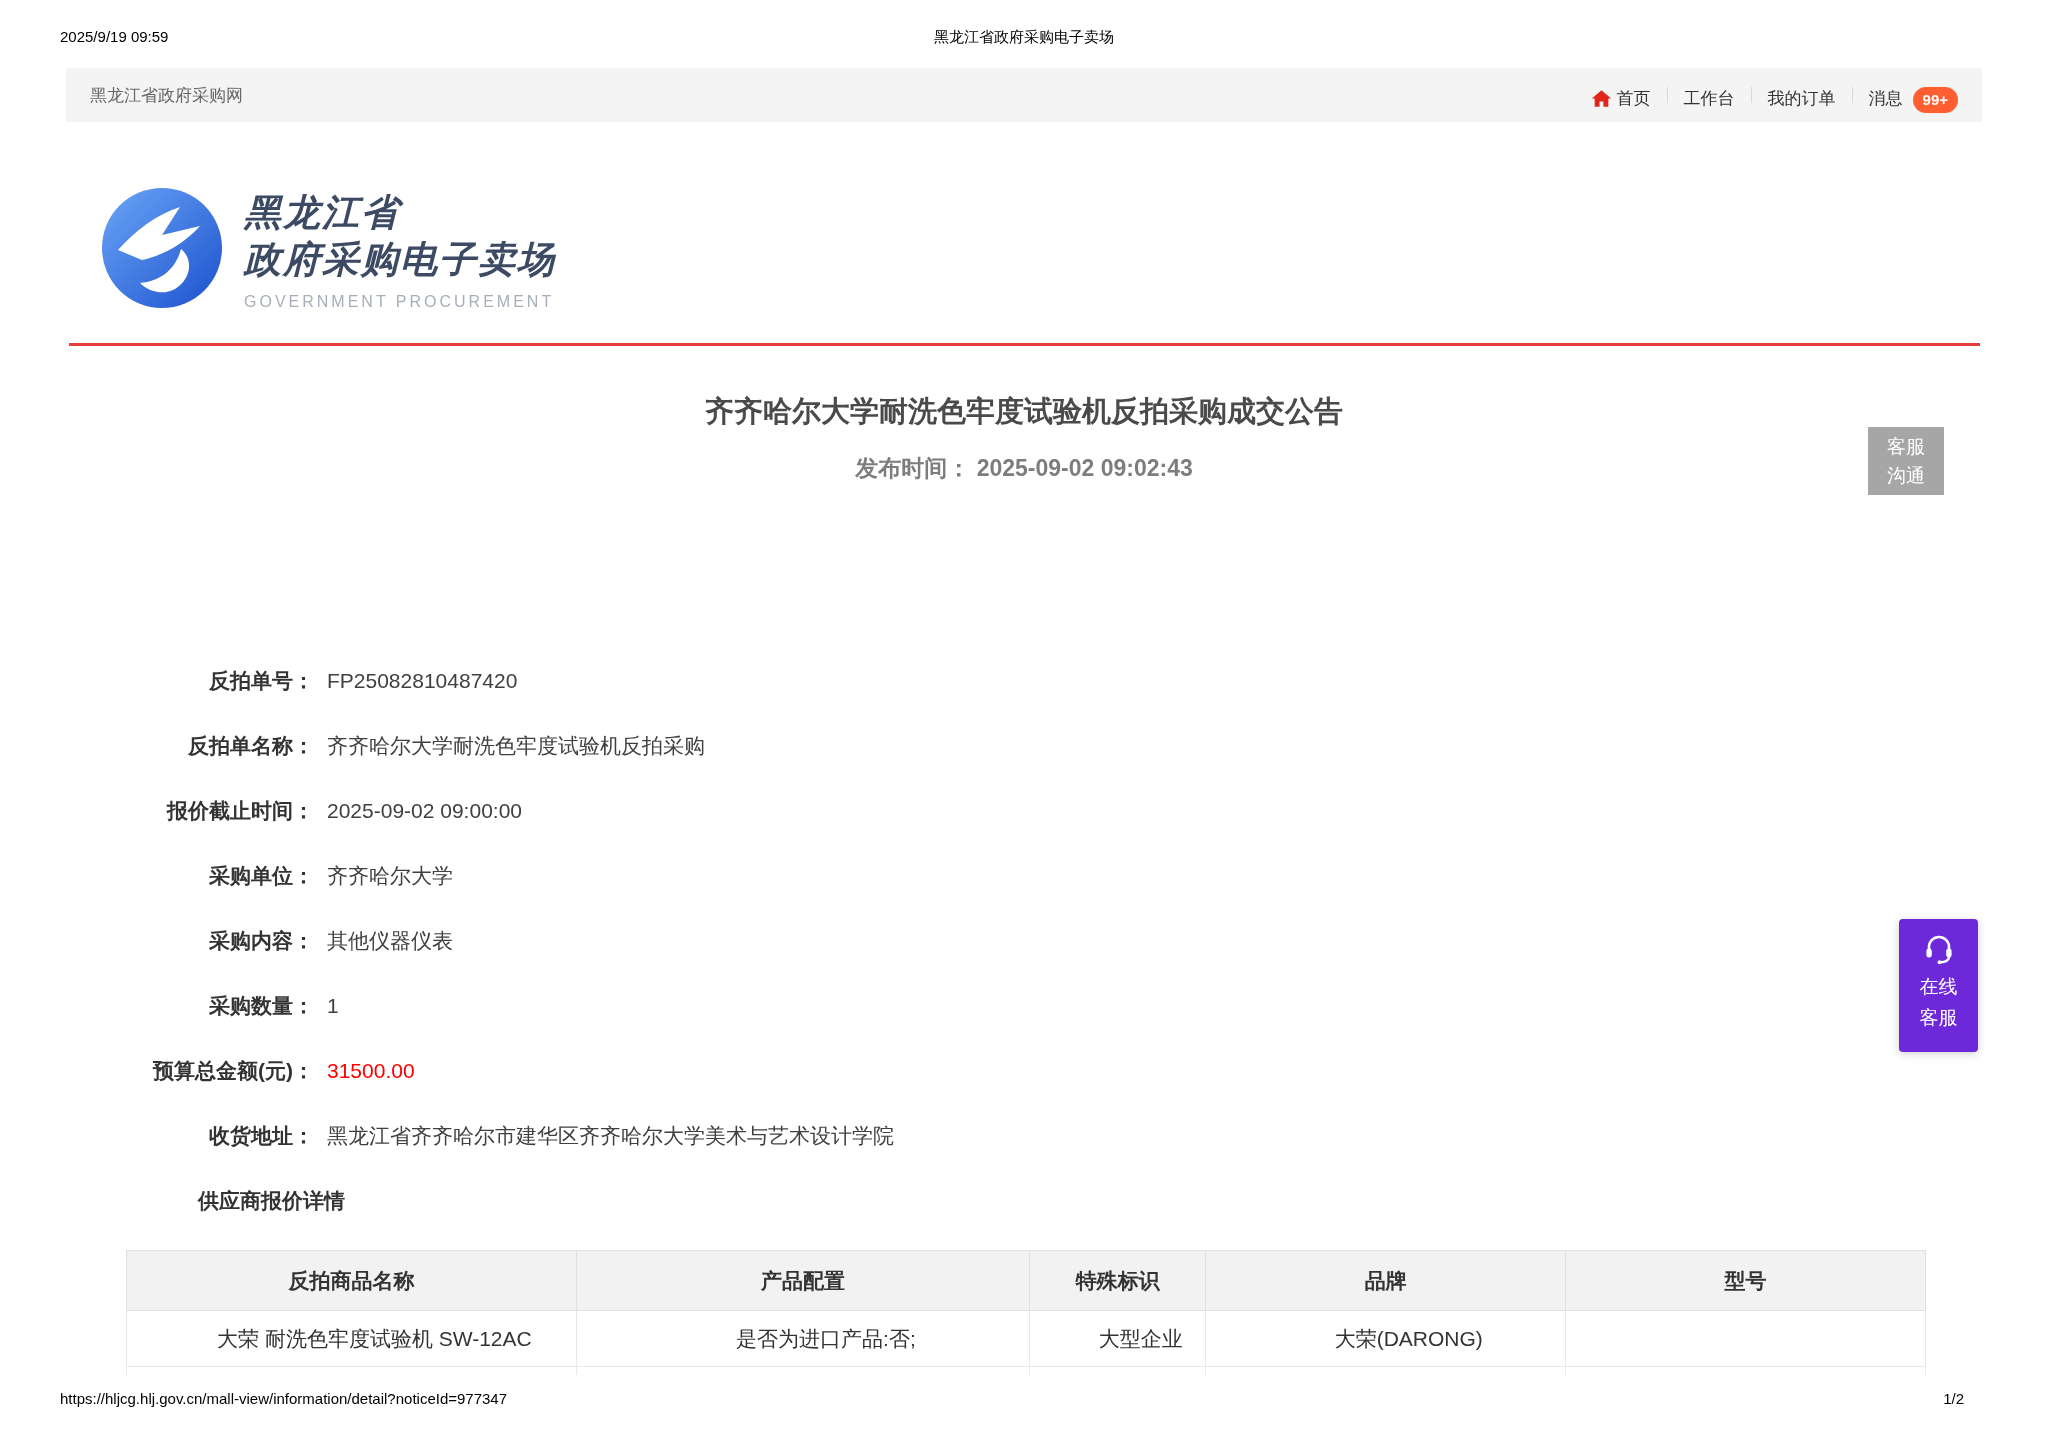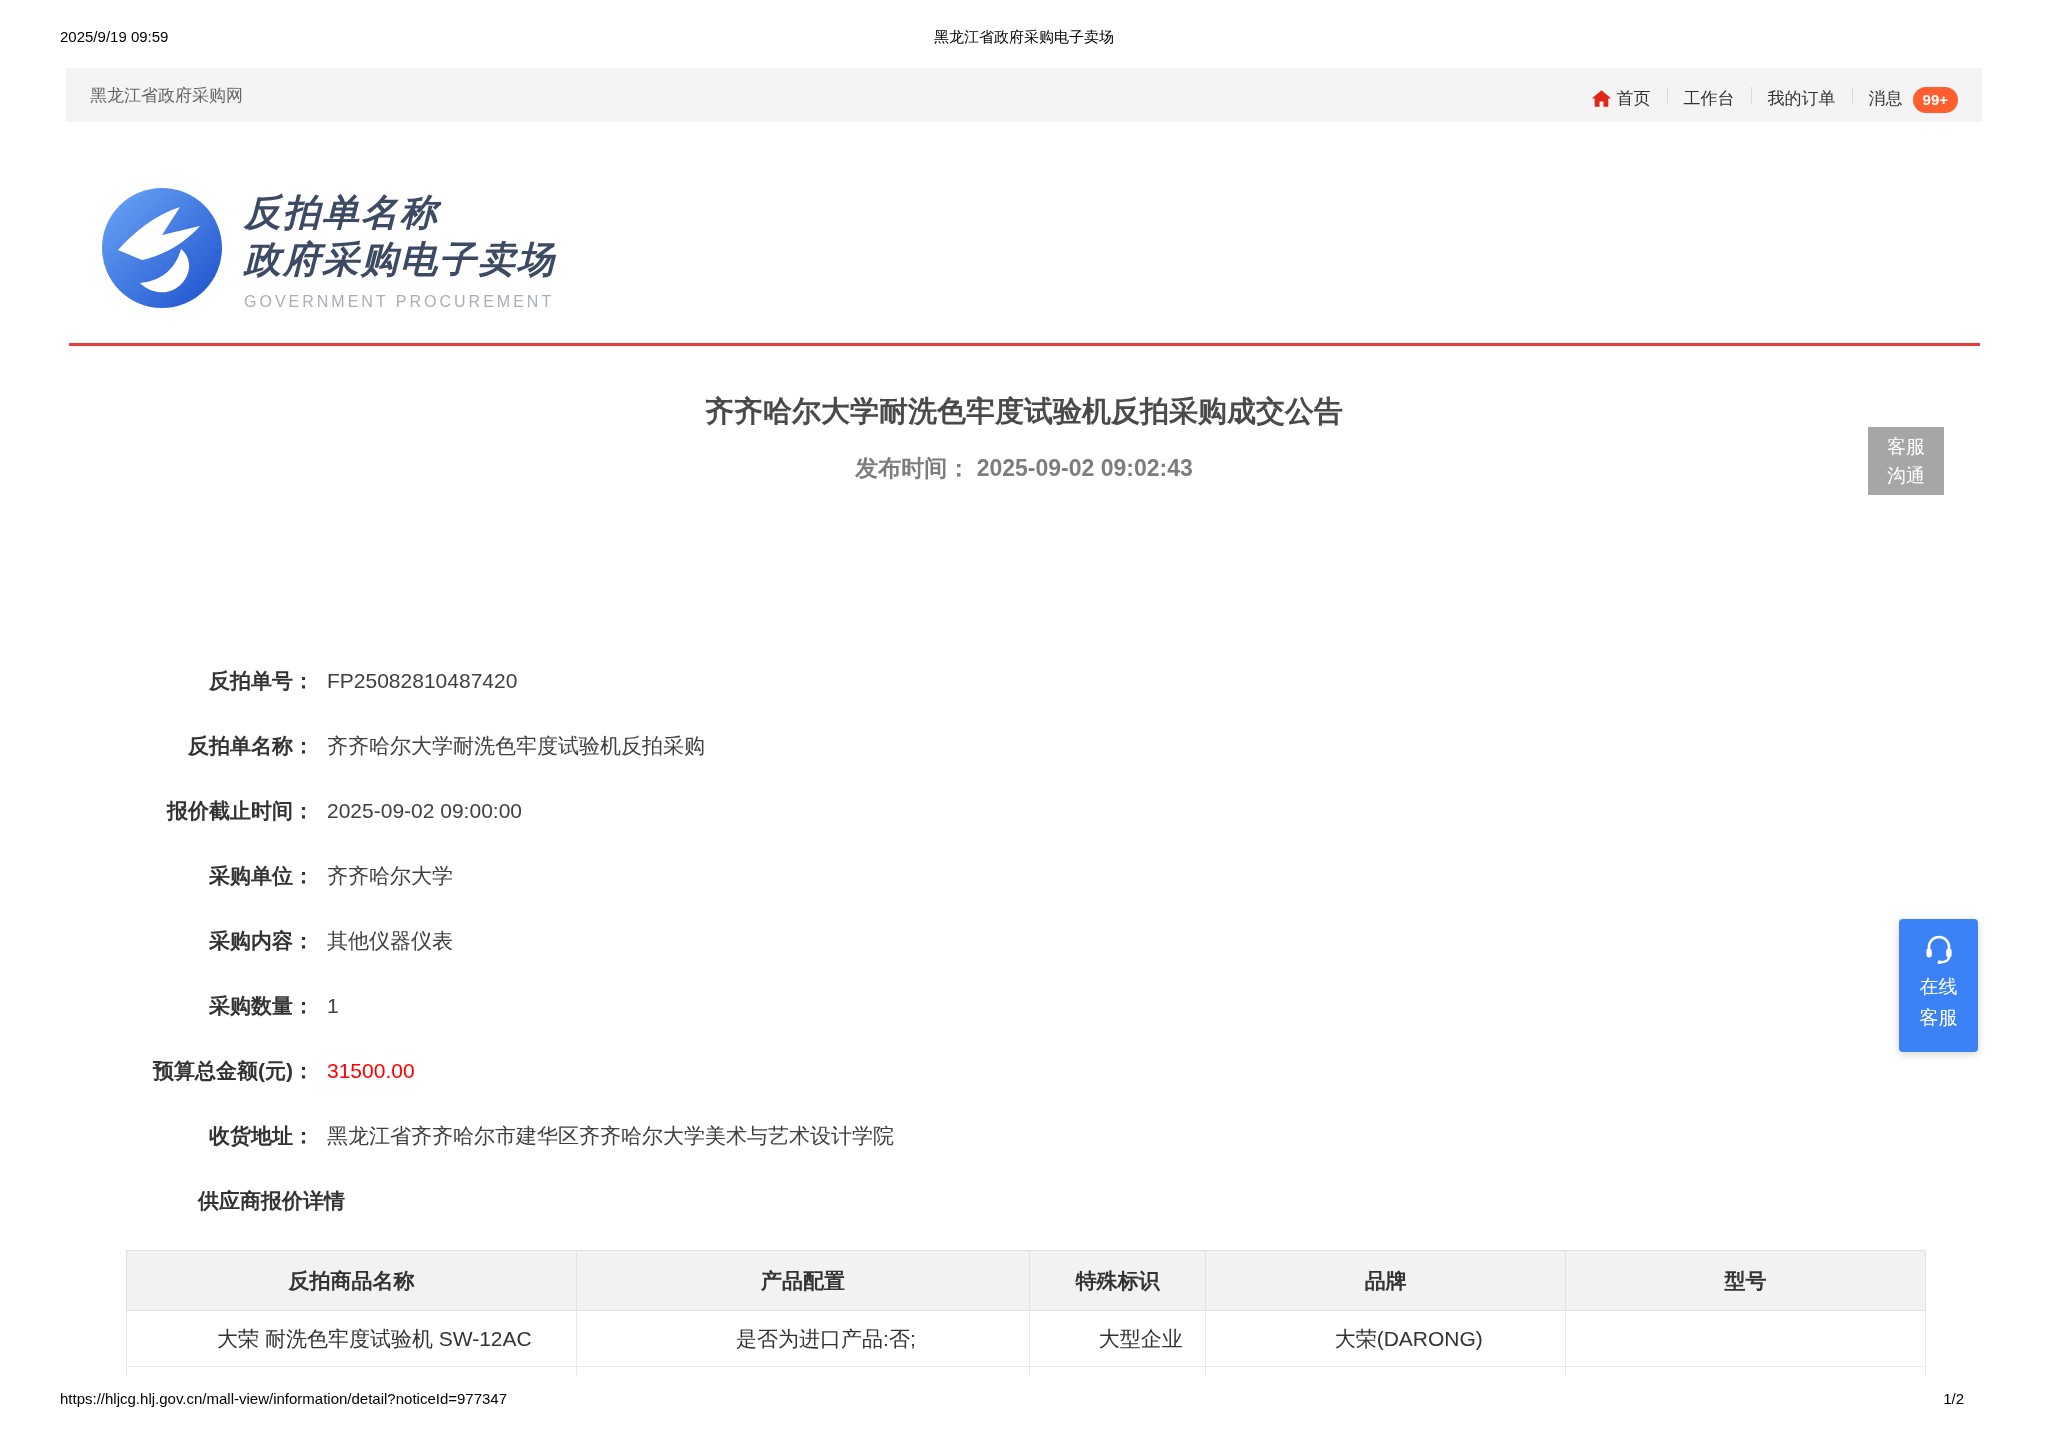--- a/index.html
+++ b/index.html
@@ -56,21 +56,21 @@
                  font-weight:bold; font-size:21px; color:#333; }
 
   
   .qtable { position:absolute; left:126px; top:1250px; width:1800px; border-collapse:collapse;
             table-layout:fixed; font-size:21px; color:#333; }
   .qtable th { background:#f2f2f2; font-weight:bold; height:60px; border:1px solid #e0e0e0; text-align:center; }
   .qtable td { height:56px; border:1px solid #e8e8e8; text-align:center; background:#fff;padding-left:46px; }
   .qtable tr.partial td { height:8px; border-bottom:none; }
 
   
-  .online-service { position:absolute; left:1899px; top:919px; width:79px; height:133px; background:#3b82f6;
+  .online-service { position:absolute; left:1899px; top:919px; width:79px; height:133px; background:#6d28d9;
                     border-radius:4px; color:#fff; display:flex; flex-direction:column; align-items:center;
                     padding-top:13px; font-size:19px; line-height:1.65; cursor:pointer;
                     box-shadow:0 2px 8px rgba(0,0,0,0.18); }
   .online-service svg { margin-bottom:7px; }
 </style>
 </head>
 <body>
 
 <div class="page">
 
@@ -108,21 +108,21 @@
         <linearGradient id="lg" x1="0%" y1="0%" x2="100%" y2="100%">
           <stop offset="0%" stop-color="#6ba6f7"></stop>
           <stop offset="100%" stop-color="#1c50cc"></stop>
         </linearGradient>
       </defs>
       <circle cx="62" cy="62" r="60" fill="url(#lg)"></circle>
       <path d="M18 64 C36 44 56 29 80 21 L62 49 L100 40 C82 60 60 70 42 74 Z" fill="#ffffff"></path>
       <path d="M40 97 C62 95 76 82 81 63 C94 74 91 93 75 103 C62 110 48 105 40 97 Z" fill="#ffffff"></path>
     </svg>
     <div class="logo-text">
-      <div class="logo-cn">反拍单名称</div>
+      <div class="logo-cn">黑龙江省</div>
       <div class="logo-cn">政府采购电子卖场</div>
       <div class="logo-en">GOVERNMENT PROCUREMENT</div>
     </div>
   </div>
 
   <div class="red-line"></div>
 
   <div class="page-title">齐齐哈尔大学耐洗色牢度试验机反拍采购成交公告</div>
   <div class="publish-line">
     <span>发布时间：</span>

